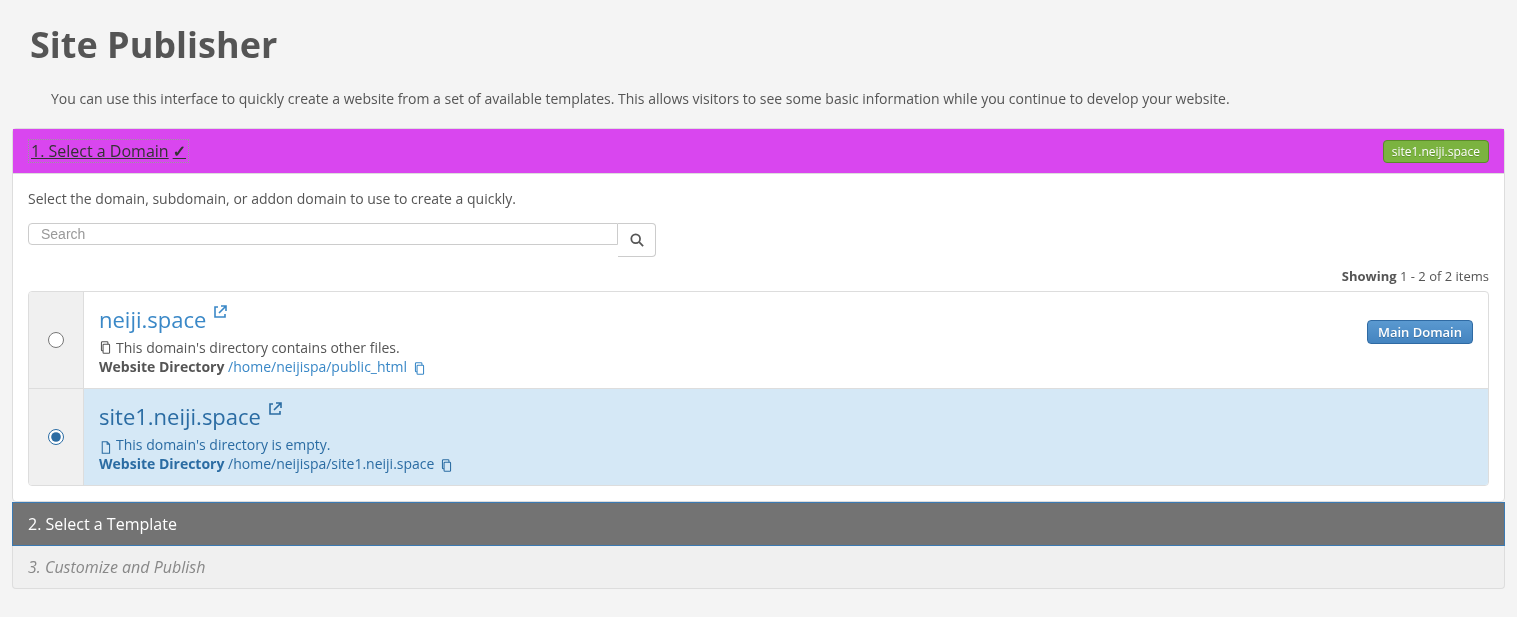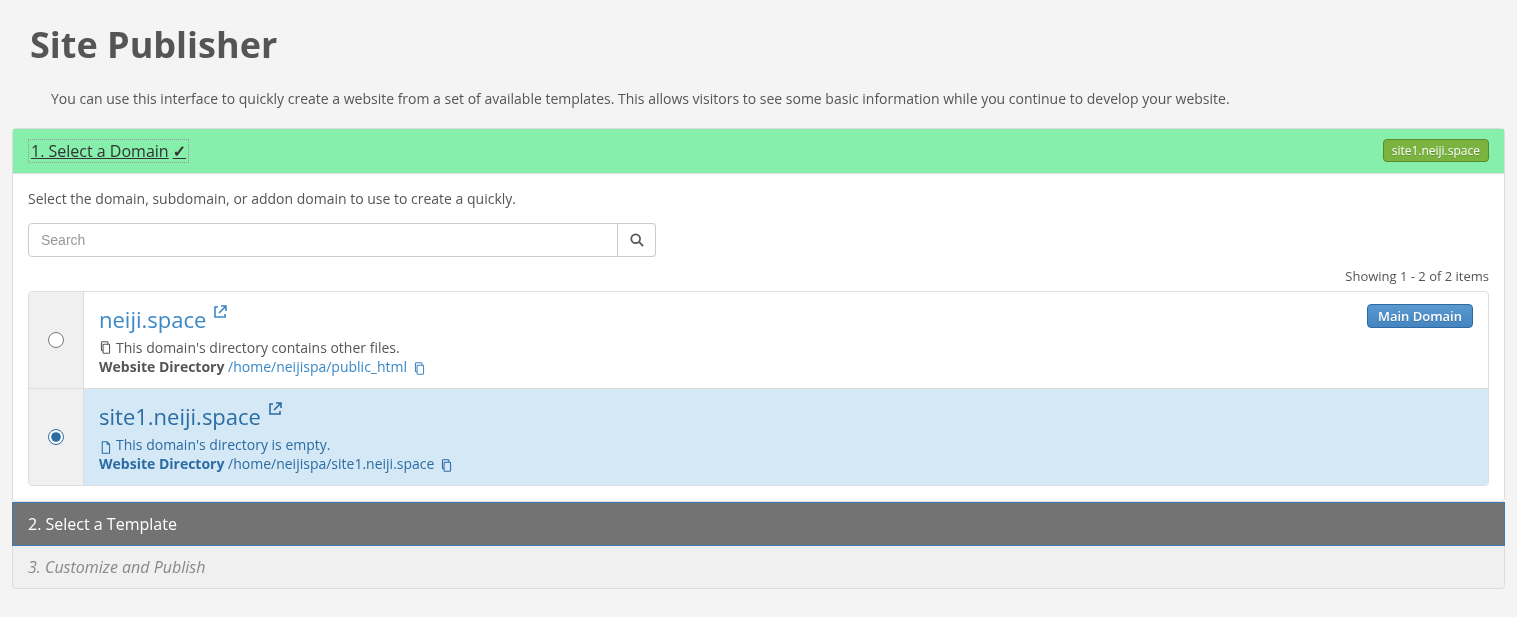--- a/index.html
+++ b/index.html
@@ -23,26 +23,26 @@
     margin-bottom: 20px;
     margin-left: 39px;
   }
   .panel {
     border: 1px solid #ddd;
     border-radius: 4px;
     background: #fff;
     margin-bottom: 0;
   }
   .panel-heading {
-    background: #86efac;
+    background: #d946ef;
     border-bottom: 1px solid #ddd;
     padding: 10px 15px;
     display: flex;
     justify-content: space-between;
-    align-items: flex-start;
+    align-items: flex-end;
     gap: 24px;
   }
   .step-title {
     font-size: 16px;
     color: #333;
     border: 1px dotted #999;
     padding: 0 2px;
     cursor: pointer;
     display: inline-flex;
     align-items: center;
@@ -69,21 +69,21 @@
   }
   .help-text {
     margin-bottom: 15px;
   }
   .search-row {
     display: flex;
     margin-bottom: 10px;
   }
   .search-input {
     width: 590px;
-    height: 34px;
+    height: 22px;
     border: 1px solid #ccc;
     border-radius: 4px 0 0 4px;
     padding: 6px 12px;
     font-size: 14px;
     color: #555;
   }
   .search-input::placeholder { color: #999; }
   .search-btn {
     width: 38px;
     height: 34px;
@@ -97,21 +97,21 @@
     justify-content: center;
   }
   .search-icon {
     display:inline-block;
   }
   .showing {
     text-align: right;
     margin-bottom: 6px;
     font-size: 13px;
   }
-  .showing b { font-weight: 400; }
+  .showing b { font-weight: 700; }
   .domain-list {
     border: 1px solid #ddd;
     border-radius: 4px;
     overflow: hidden;
   }
   .domain-row {
     display: flex;
     border-bottom: 1px solid #ddd;
   }
   .domain-row:last-child { border-bottom: none; }
@@ -155,21 +155,21 @@
   }
   .domain-row.selected .dir-note { color: #2b6ca3; align-items: flex-end; }
   .website-dir {
     font-size: 14px;
   }
   .website-dir b { font-weight: 700; }
   .website-dir .path { color: #3a88c7; }
   .domain-row.selected .website-dir .path { color: #2b6ca3; }
   .main-domain-badge {
     position: absolute;
-    top: 12px;
+    top: 28px;
     right: 15px;
     background: #4d8fca;
     background: linear-gradient(#5a99d0,#4484c0);
     color: #fff;
     border: 1px solid #2f6aa3;
     border-radius: 4px;
     padding: 2px 10px;
     font-size: 13px;
     font-weight: 600;
     text-shadow: 0 1px 0 rgba(0,0,0,0.2);

